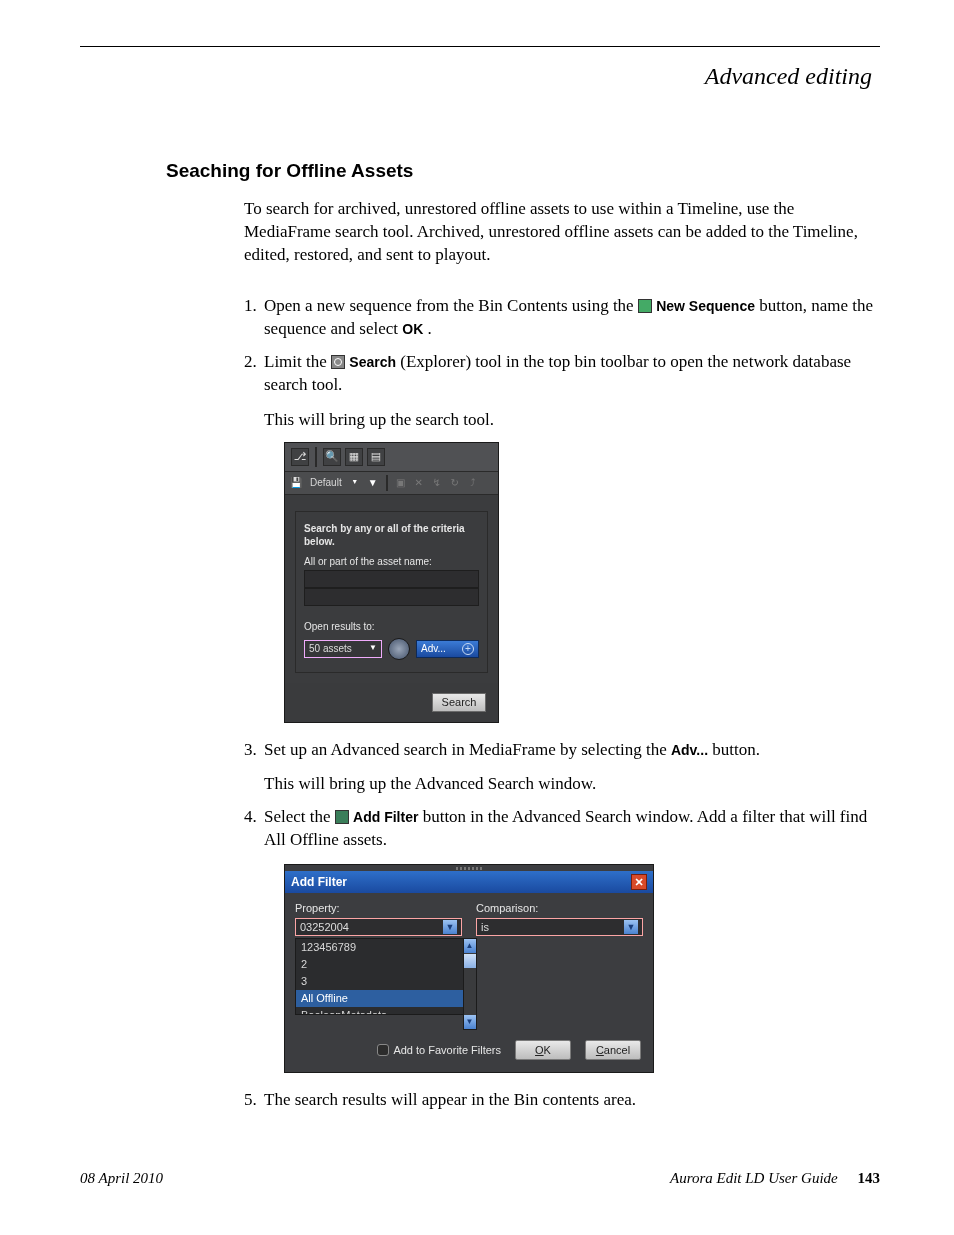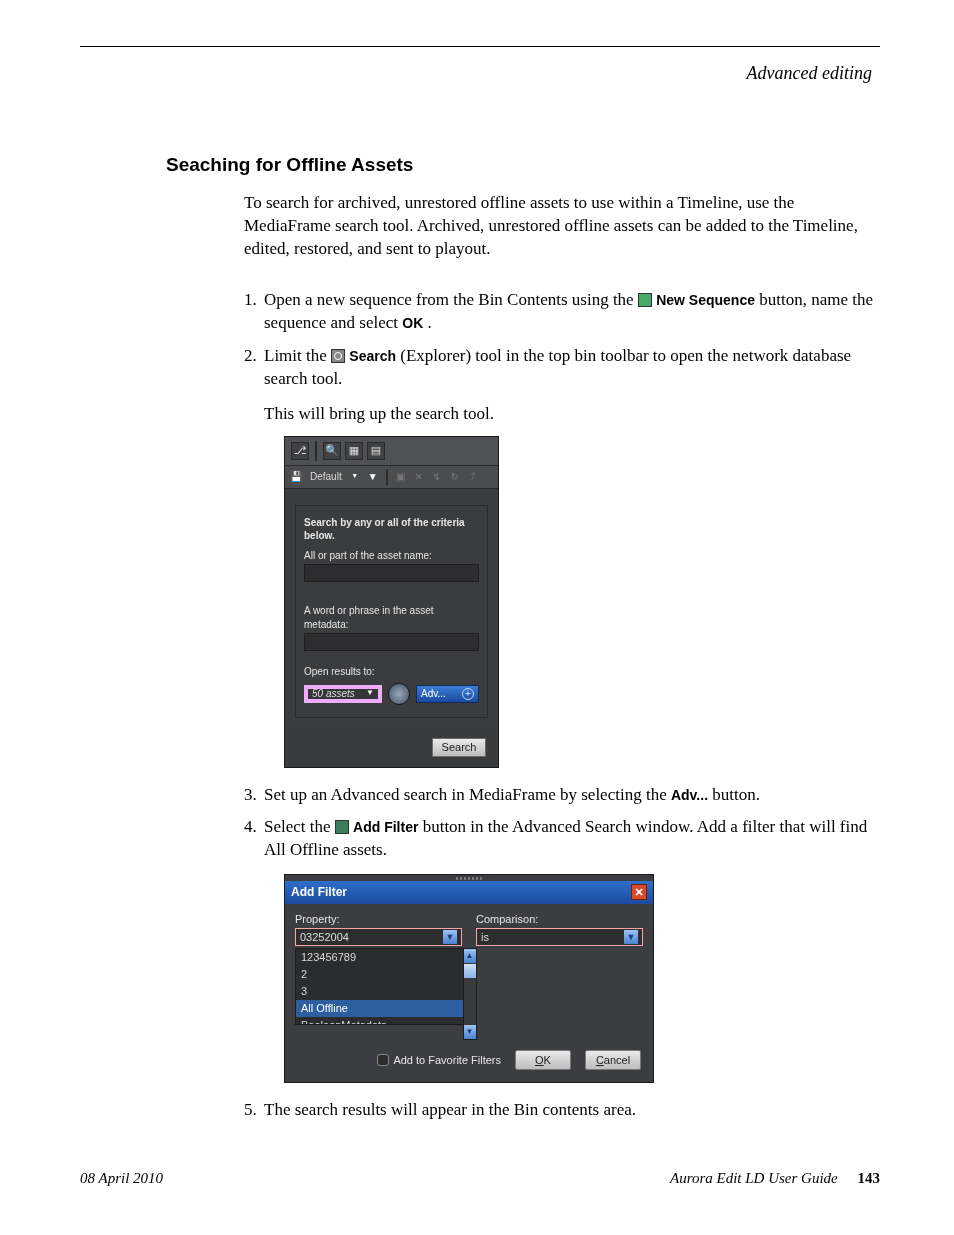--- a/index.html
+++ b/index.html
@@ -15,21 +15,21 @@
     position: absolute;
     top: 46px;
     left: 80px;
     width: 800px;
     border-top: 1px solid #000;
     padding-top: 16px;
     padding-bottom: 80px;
   }
   .breadcrumb {
     font-style: italic;
-    font-size: 18px;
+    font-size: 24px;
     text-align: right;
     margin-bottom: 70px;
     padding-right: 8px;
   }
   .section-title {
     font-family: Arial, Helvetica, sans-serif;
     font-weight: bold;
     font-size: 19px;
     margin-bottom: 16px;
     margin-left: 86px;
@@ -136,28 +136,27 @@
   .sp-bold { font-weight: bold; }
   .sp-input {
     width: 100%;
     height: 18px;
     background: #2d2d2f;
     border: 1px solid #1e1e1e;
   }
   .sp-select {
     height: 18px;
     background: #353638;
-    border: 4px solid #f0abfc;
+    border: 1px solid #f0abfc;
     color: #ddd;
     font-size: 10px;
     display: flex;
     align-items: center;
     justify-content: space-between;
     padding: 0 4px;
-    font-style: italic;
   }
   .sp-limit-row {
     display: flex;
     align-items: center;
     gap: 6px;
     margin-top: 4px;
   }
   .sp-limit-row .sp-select { width: 78px; }
   .sp-go {
     width: 22px; height: 22px;
@@ -416,21 +415,20 @@
           <span class="tbtn">✕</span>
           <span class="tbtn">↯</span>
           <span class="tbtn">↻</span>
           <span class="tbtn">⤴</span>
         </div>
         <div class="sp-body">
           <div class="sp-box">
             <div class="sp-lbl sp-bold">Search by any or all of the criteria below.</div>
             <div class="sp-lbl" style="margin-top:6px">All or part of the asset name:</div>
             <div class="sp-input"></div>
-            <div class="sp-lbl" style="margin-top:22px">A word or phrase in the asset metadata:</div>
             <div class="sp-input"></div>
             <div class="sp-lbl" style="margin-top:14px">Open results to:</div>
             <div class="sp-limit-row">
               <div class="sp-select">
                 <span>50 assets</span>
                 <span style="color:#fff;font-size:8px">▼</span>
               </div>
               <div class="sp-go"></div>
               <div class="sp-adv">
                 <span>Adv...</span>
@@ -442,20 +440,21 @@
         <div class="sp-footer">
           <div class="sp-search-btn">Search</div>
         </div>
       </div>
     </li>
 
     <li>
       <span>Set up an Advanced search in MediaFrame by selecting the </span>
       <span class="bold-sans">Adv...</span>
       <span> button.</span>
+      <div class="sub">This will bring up the Advanced Search window.</div>
     </li>
 
     <li>
       <span>Select the </span>
       <span class="inline-icon filter"></span>
       <span class="bold-sans">Add Filter</span>
       <span> button in the Advanced Search window. Add a filter that will find All Offline assets.</span>
 
       
       <div class="filter-dialog">

